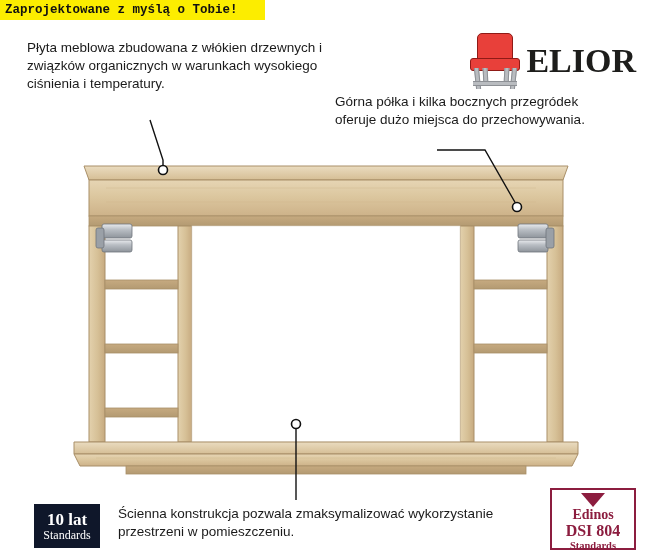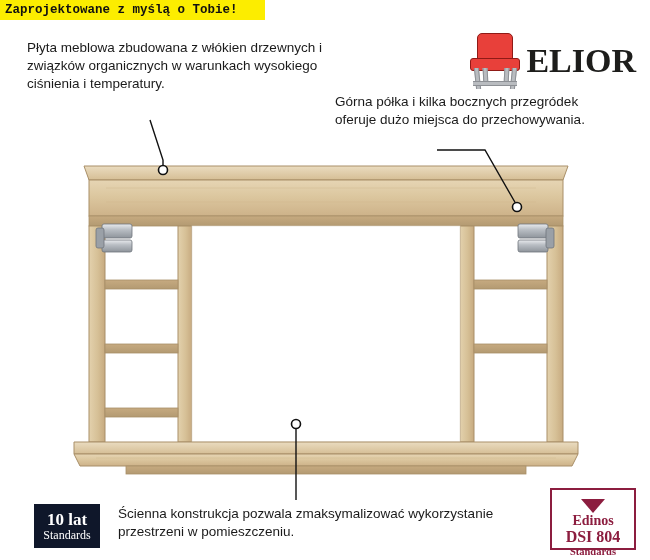--- a/index.html
+++ b/index.html
@@ -161,21 +161,21 @@
     right: 14px;
     bottom: 10px;
     width: 86px;
     height: 62px;
     border: 2px solid #8c1d3f;
     box-sizing: border-box;
     display: flex;
     flex-direction: column;
     align-items: center;
     justify-content: flex-start;
-    padding-top: 9px;
+    padding-top: 3px;
   }
   .edinos-mark {
     width: 0; height: 0;
     border-left: 12px solid transparent;
     border-right: 12px solid transparent;
     border-top: 14px solid #8c1d3f;
     margin-bottom: 1px;
   }
   .edinos-name {
     font-family: "Liberation Serif", serif;

